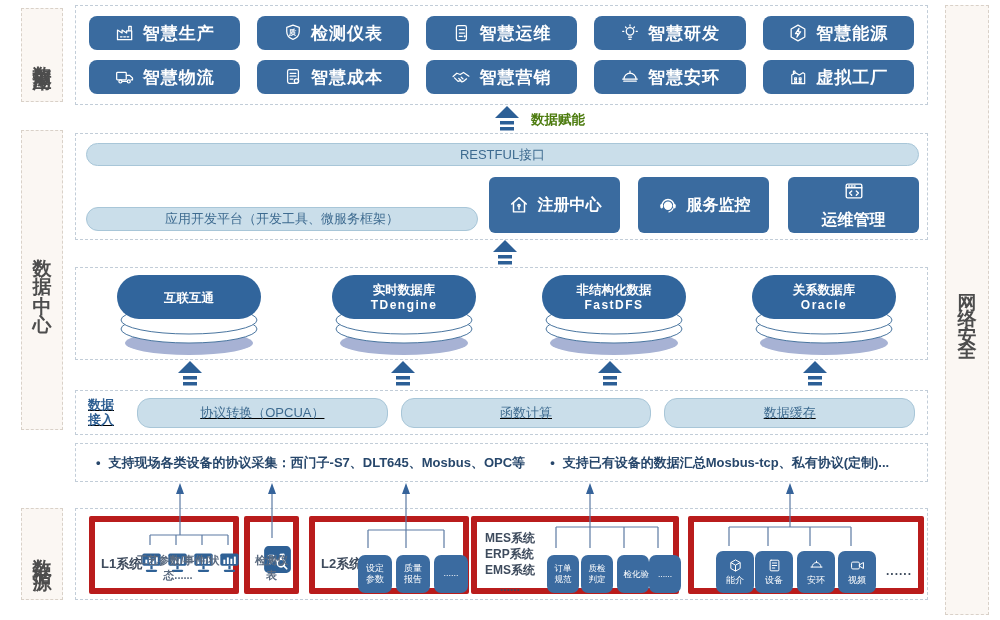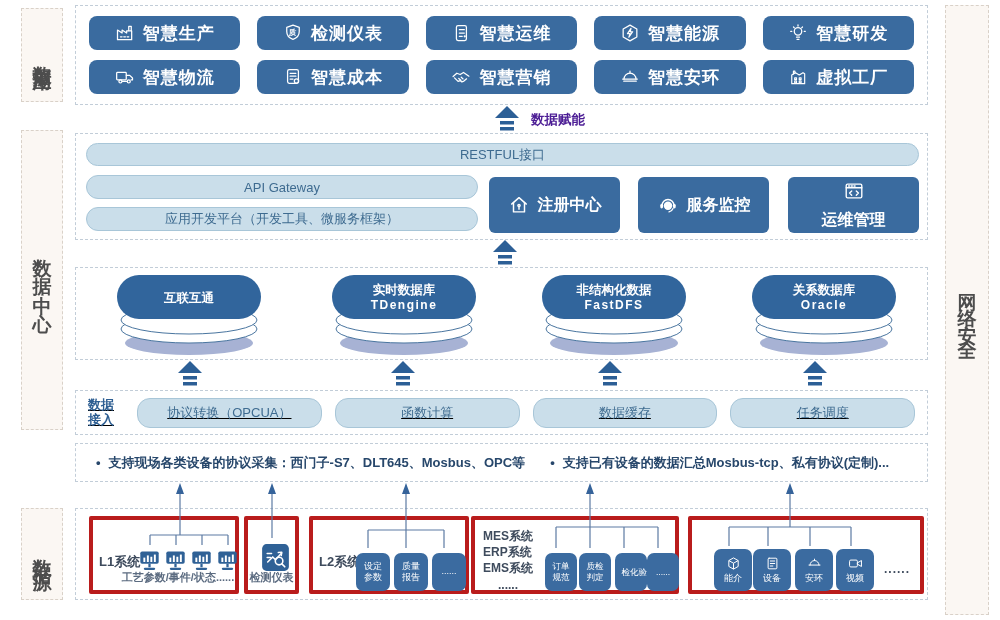--- a/index.html
+++ b/index.html
@@ -37,38 +37,38 @@
   .db-label .en{letter-spacing:1.5px;font-size:12px;}
   .panel-access{left:75px;top:390px;width:853px;height:45px;display:flex;align-items:center;
     gap:13px;padding:0 12px;text-decoration:underline;}
   .access-label{width:36px;flex:0 0 auto;color:#2d5e92;font-size:13px;font-weight:bold;line-height:1.15;}
   .access-pill{flex:1;height:28px;background:#cadeea;border:1px solid #a8c6d8;border-radius:13px;
     color:#3e6b90;font-size:13px;display:flex;align-items:center;justify-content:center;}
   .panel-notes{left:75px;top:443px;width:853px;height:39px;display:flex;align-items:center;padding:0 20px;}
   .note{font-size:13px;font-weight:600;color:#27476b;display:flex;gap:8px;align-items:baseline;}
   .note-left{width:56%;flex:0 0 auto;} .note-right{flex:1;}
   .panel-source{left:75px;top:508px;width:853px;height:92px;}
-  .sbox{position:absolute;top:7px;height:78px;background:#fff;border:4px solid #b91c1c;border-radius:2px;box-sizing:border-box;}
+  .sbox{position:absolute;top:7px;height:78px;background:#fff;border:6px solid #b91c1c;border-radius:2px;box-sizing:border-box;}
   .sbox-l1{left:13px;width:150px;} .sbox-inspect{left:168px;width:55px;}
   .sbox-l2{left:233px;width:160px;} .sbox-mes{left:395px;width:208px;} .sbox-plat{left:612px;width:236px;}
   .sys-label{position:absolute;font-size:13px;font-weight:bold;color:#3e4b5d;}
   .caption{position:absolute;left:0;bottom:5px;width:100%;text-align:center;font-size:11px;color:#5b6b80;font-weight:bold;}
   .monitors{position:absolute;left:46px;top:29px;display:flex;gap:5px;}
   .tile{position:absolute;background:#3b6ba0;border-radius:7px;color:#fff;display:flex;
     flex-direction:column;align-items:center;justify-content:center;line-height:1.25;text-align:center;}
   .tile-txt{width:34px;height:38px;top:33px;font-size:9px;}
   .tile-sm{width:32px;height:38px;top:33px;font-size:8.5px;}
   .tile-ic{width:38px;height:42px;top:29px;font-size:9px;gap:2px;}
   .mes-labels{position:absolute;left:8px;top:8px;font-size:12px;font-weight:bold;color:#3e4b5d;line-height:1.35;}
   .dots-more{position:absolute;left:192px;top:42px;font-size:12px;font-weight:bold;color:#3e4b5d;letter-spacing:1px;}
   
   .barrow{position:absolute;width:24px;height:27px;}
   .arr-empower{left:495px;top:106px;} .arr-mid{left:493px;top:240px;}
   .arr-a{left:178px;top:361px;} .arr-b{left:391px;top:361px;} .arr-c{left:598px;top:361px;} .arr-d{left:803px;top:361px;}
-  .empower-text{position:absolute;left:531px;top:111px;font-size:13.5px;font-weight:bold;color:#4c1d95;}
+  .empower-text{position:absolute;left:531px;top:111px;font-size:13.5px;font-weight:bold;color:#4d7c0f;}
   .overlay{position:absolute;left:75px;top:482px;width:853px;height:118px;z-index:3;pointer-events:none;}
 </style>
 </head>
 <body>
 
 <div class="stage">
 
   <div class="side-label lbl-apps">数据应用</div>
   <div class="side-label lbl-center">数据中心</div>
   <div class="side-label lbl-source">数据源</div>
@@ -92,33 +92,33 @@
     </div>
     <div class="app-btn">
       <svg width="20" height="20" viewBox="0 0 24 24" fill="none" stroke="#fff" stroke-width="1.5" stroke-linecap="round" stroke-linejoin="round">
           <rect x="6.5" y="3" width="12" height="18" rx="2"></rect>
           <path d="M10 8h6M10 12h6M10 16h3.5"></path>
           <circle cx="16.5" cy="16" r="0.6"></circle>
         </svg>
       <span>智慧运维</span>
     </div>
     <div class="app-btn">
-      <svg width="20" height="20" viewBox="0 0 24 24" fill="none" stroke="#fff" stroke-width="1.5" stroke-linejoin="round">
-          <path d="M12 2.5l8.2 4.7v9.6L12 21.5l-8.2-4.7V7.2z"></path>
-          <path d="M13.2 6.5l-4.2 6.3h3.1L10.6 17l4.6-6.5h-3z"></path>
-        </svg>
-      <span>智慧能源</span>
-    </div>
-    <div class="app-btn">
       <svg width="20" height="20" viewBox="0 0 24 24" fill="none" stroke="#fff" stroke-width="1.5" stroke-linecap="round">
           <circle cx="12" cy="10" r="4.5"></circle>
           <path d="M10.2 17h3.6M10.8 19.5h2.4"></path>
           <path d="M12 2.2v1.4M4.6 10H3.2M20.8 10h-1.4M6.6 4.8l1 1M17.4 4.8l-1 1"></path>
         </svg>
       <span>智慧研发</span>
+    </div>
+    <div class="app-btn">
+      <svg width="20" height="20" viewBox="0 0 24 24" fill="none" stroke="#fff" stroke-width="1.5" stroke-linejoin="round">
+          <path d="M12 2.5l8.2 4.7v9.6L12 21.5l-8.2-4.7V7.2z"></path>
+          <path d="M13.2 6.5l-4.2 6.3h3.1L10.6 17l4.6-6.5h-3z"></path>
+        </svg>
+      <span>智慧能源</span>
     </div>
     <div class="app-btn">
       <svg width="20" height="20" viewBox="0 0 24 24" fill="none" stroke="#fff" stroke-width="1.5" stroke-linecap="round" stroke-linejoin="round">
           <rect x="2" y="6.5" width="11.5" height="9" rx="1"></rect>
           <path d="M13.5 10h4.2l3.3 3.2v2.3h-1.7"></path>
           <circle cx="6.5" cy="17.3" r="1.8"></circle>
           <circle cx="16.5" cy="17.3" r="1.8"></circle>
           <path d="M8.6 17.3h5.6"></path>
         </svg>
       <span>智慧物流</span>
@@ -159,21 +159,20 @@
 
   <svg class="barrow arr-empower" viewBox="0 0 24 27">
       <polygon points="12,0 24,12 0,12" fill="#2c5f96"></polygon>
       <rect x="5" y="15" width="14" height="3.5" fill="#2c5f96"></rect>
       <rect x="5" y="21" width="14" height="3.5" fill="#2c5f96"></rect>
     </svg>
   <div class="empower-text">数据赋能</div>
 
   <div class="panel panel-platform">
     <div class="pill pill-restful">RESTFUL接口</div>
-    <div class="pill pill-gateway">API Gateway</div>
     <div class="pill pill-devplat">应用开发平台（开发工具、微服务框架）</div>
     <div class="svc-btn svc-1">
       <svg width="22" height="22" viewBox="0 0 24 24" fill="none" stroke="#fff" stroke-width="1.6" stroke-linecap="round" stroke-linejoin="round">
           <path d="M4 11l8-7 8 7"></path>
           <path d="M6 9.3V19.5h12V9.3"></path>
           <circle cx="12" cy="12.5" r="1.2"></circle>
           <path d="M12 13.7v2.8"></path>
         </svg>
       <span>注册中心</span>
     </div>
@@ -277,21 +276,20 @@
     </svg>
 
   <div class="panel panel-access">
     <div class="access-label">
       <div>数据</div>
         <div>接入</div>
     </div>
     <div class="access-pill">协议转换（OPCUA）</div>
     <div class="access-pill">函数计算</div>
     <div class="access-pill">数据缓存</div>
-    <div class="access-pill">任务调度</div>
   </div>
 
   <div class="panel panel-notes">
     <div class="note note-left">
         <span>•</span>
         <span>支持现场各类设备的协议采集：西门子-S7、DLT645、Mosbus、OPC等</span>
       </div>
     <div class="note note-right">
         <span>•</span>
         <span>支持已有设备的数据汇总Mosbus-tcp、私有协议(定制)...</span>

